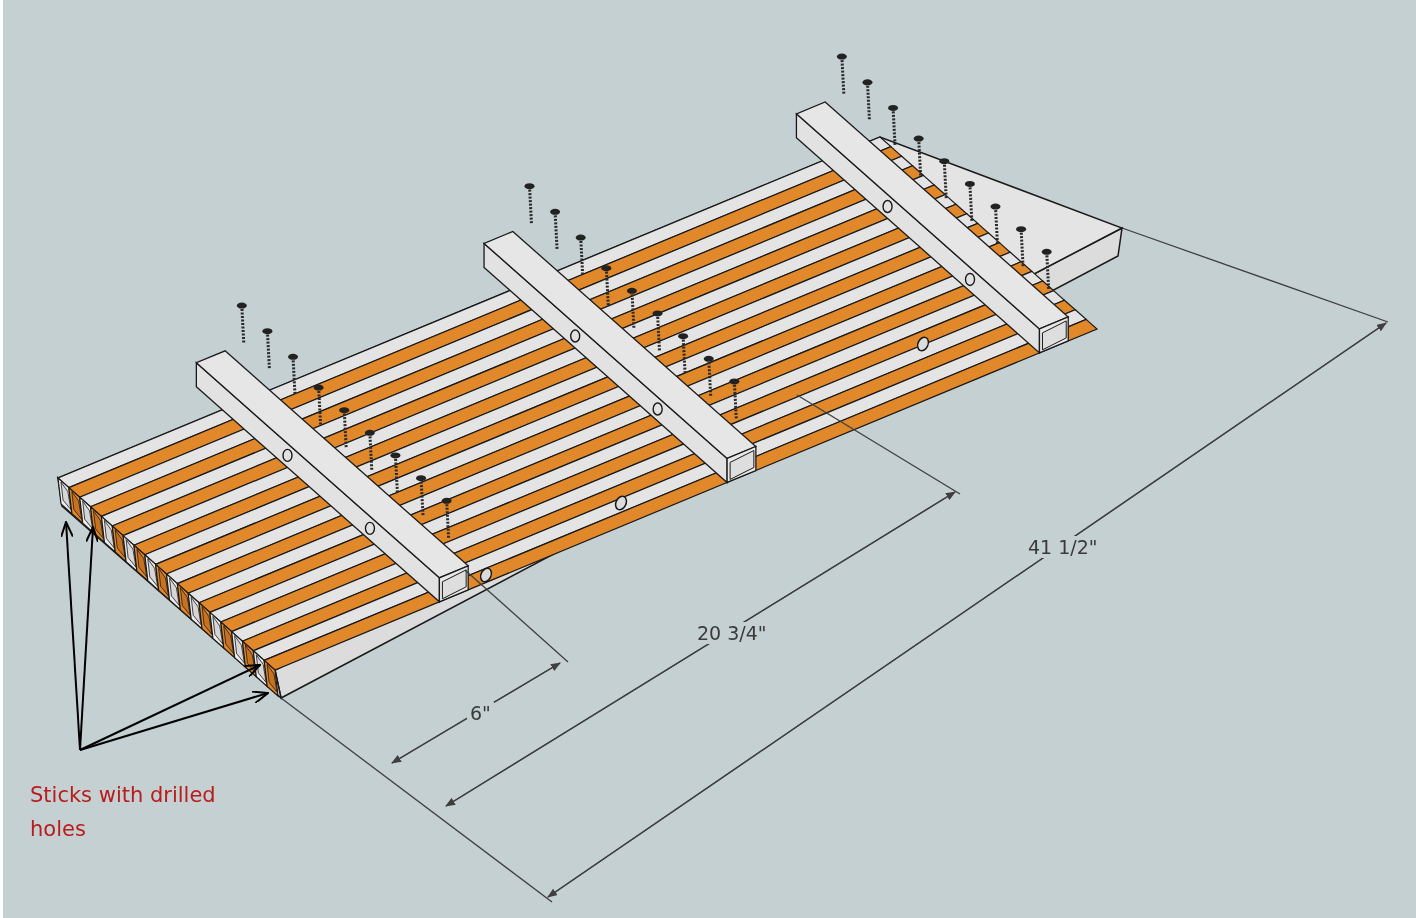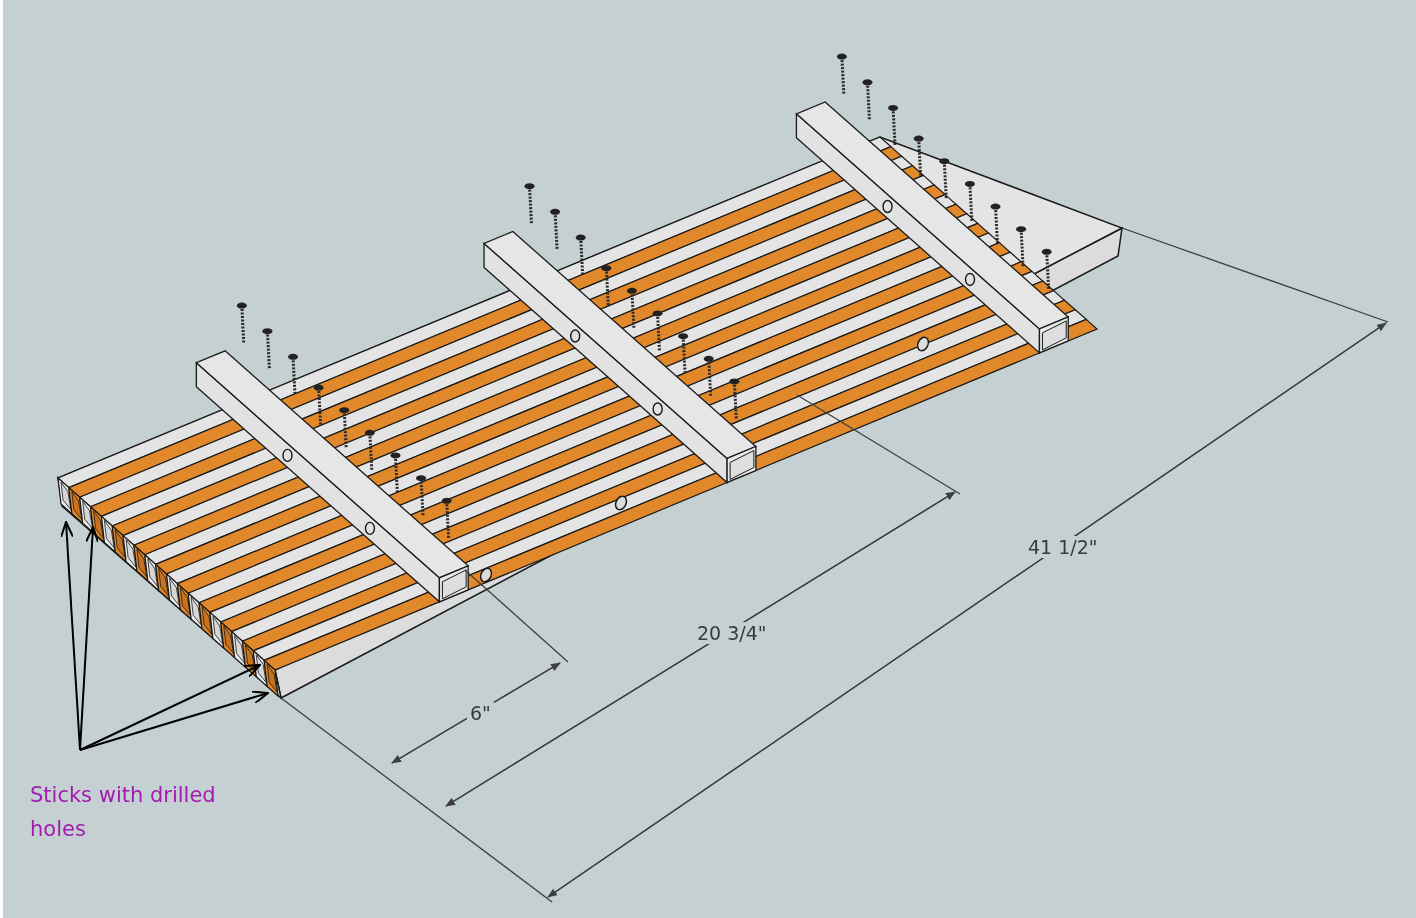--- a/index.html
+++ b/index.html
@@ -1,20 +1,20 @@
 <!DOCTYPE html>
 <html><head>
 <meta charset="utf-8">
 <style>
   html,body{margin:0;padding:0;}
   body{width:1416px;height:918px;background:#c5d0d2;position:relative;overflow:hidden;font-family:"DejaVu Sans","Liberation Sans",sans-serif;}
   .frame{position:absolute;left:0;top:0;width:1416px;height:918px;border-left:3px solid #ffffff;box-sizing:border-box;}
   svg{position:absolute;left:0;top:0;}
   .dim-label{position:absolute;font-family:"DejaVu Sans","Liberation Sans",sans-serif;font-size:19px;color:#3a3a3a;background:#c5d0d2;padding:0 3px;white-space:nowrap;line-height:22px;}
-  .note{position:absolute;left:30px;top:778px;width:240px;font-family:"DejaVu Sans","Liberation Sans",sans-serif;font-size:21px;line-height:34px;color:#a21caf;}
+  .note{position:absolute;left:30px;top:778px;width:240px;font-family:"DejaVu Sans","Liberation Sans",sans-serif;font-size:21px;line-height:34px;color:#b91c1c;}
 </style>
 </head>
 <body>
 
 <div class="frame"></div>
 
 <svg width="1416" height="918" viewBox="0 0 1416 918">
   <defs>
     <marker id="arr" markerWidth="10" markerHeight="8" refX="9" refY="4" orient="auto" markerUnits="userSpaceOnUse">
       <path d="M0,0 L10,4 L0,8 z" fill="#3f3f3f"></path>

